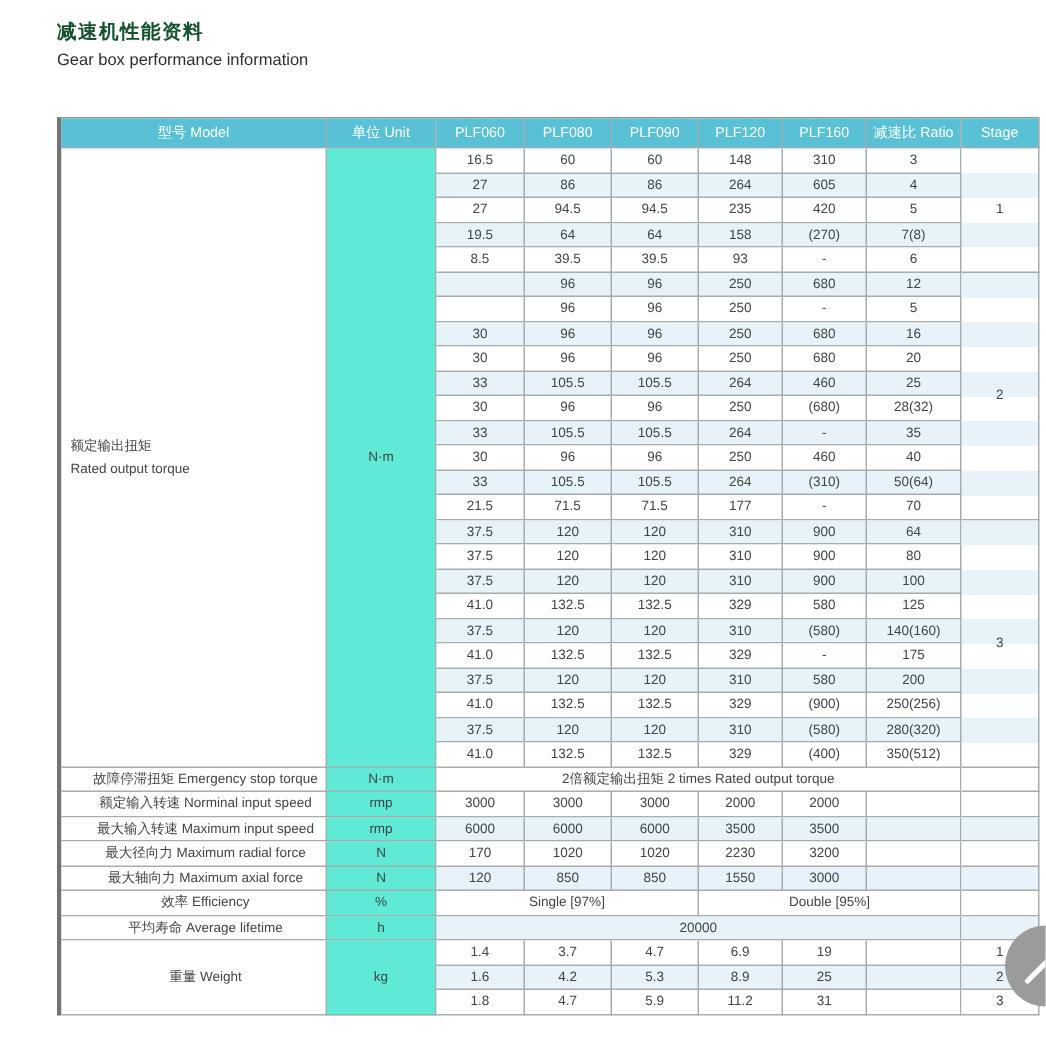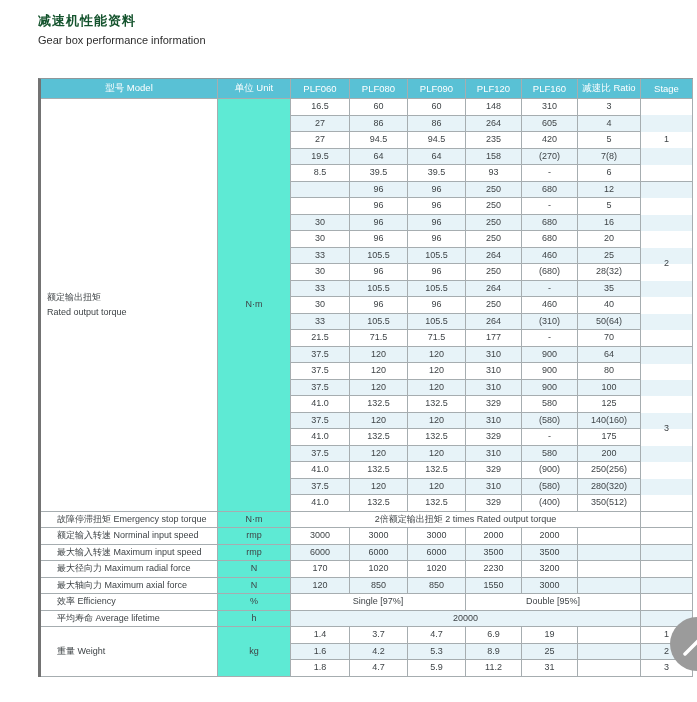--- a/index.html
+++ b/index.html
@@ -29,21 +29,21 @@
     font-weight:normal;font-size:9.5px;
   }
   td{height:16.5px;line-height:1;}
   td.c-white{background:#ffffff;}
   td.c-tint{background:#e7f3f8;}
   td.label-big{
     text-align:left;padding-left:6px;background:#ffffff;
     white-space:normal;line-height:1.6;font-size:9px;margin-top:24px;
   }
   td.label-left{
-    text-align:left;padding-left:16px;background:#ffffff;font-size:9px;
+    text-align:center;padding-left:16px;background:#ffffff;font-size:9px;
   }
   td.unit-cell{background:#5eead4;}
   td.stage-a{background:repeating-linear-gradient(to bottom,#ffffff 0px,#ffffff 16.5px,#e7f3f8 16.5px,#e7f3f8 33px);}
   td.stage-b{background:repeating-linear-gradient(to bottom,#e7f3f8 0px,#e7f3f8 16.5px,#ffffff 16.5px,#ffffff 33px);}
 
   .fab{
     position:absolute;left:670px;top:617px;width:54px;height:54px;
     border-radius:50%;background:#9b9b9b;cursor:pointer;
   }
   .fab svg{position:absolute;left:0;top:0;}

